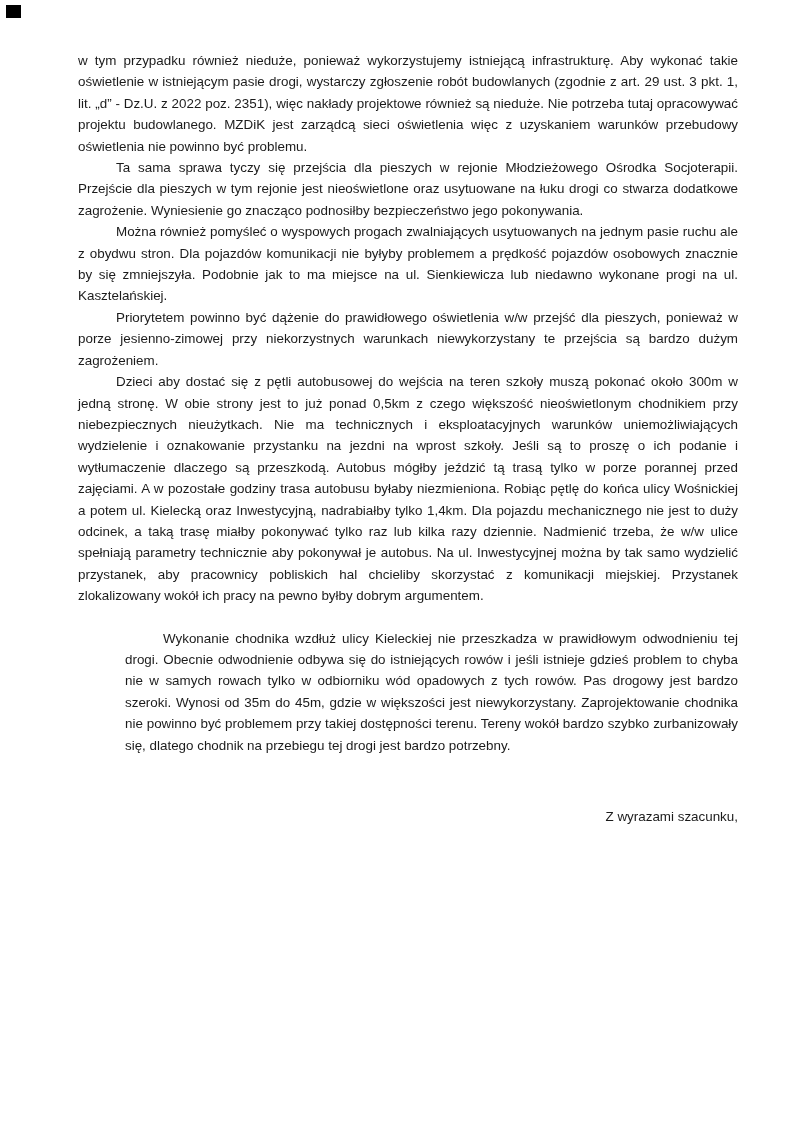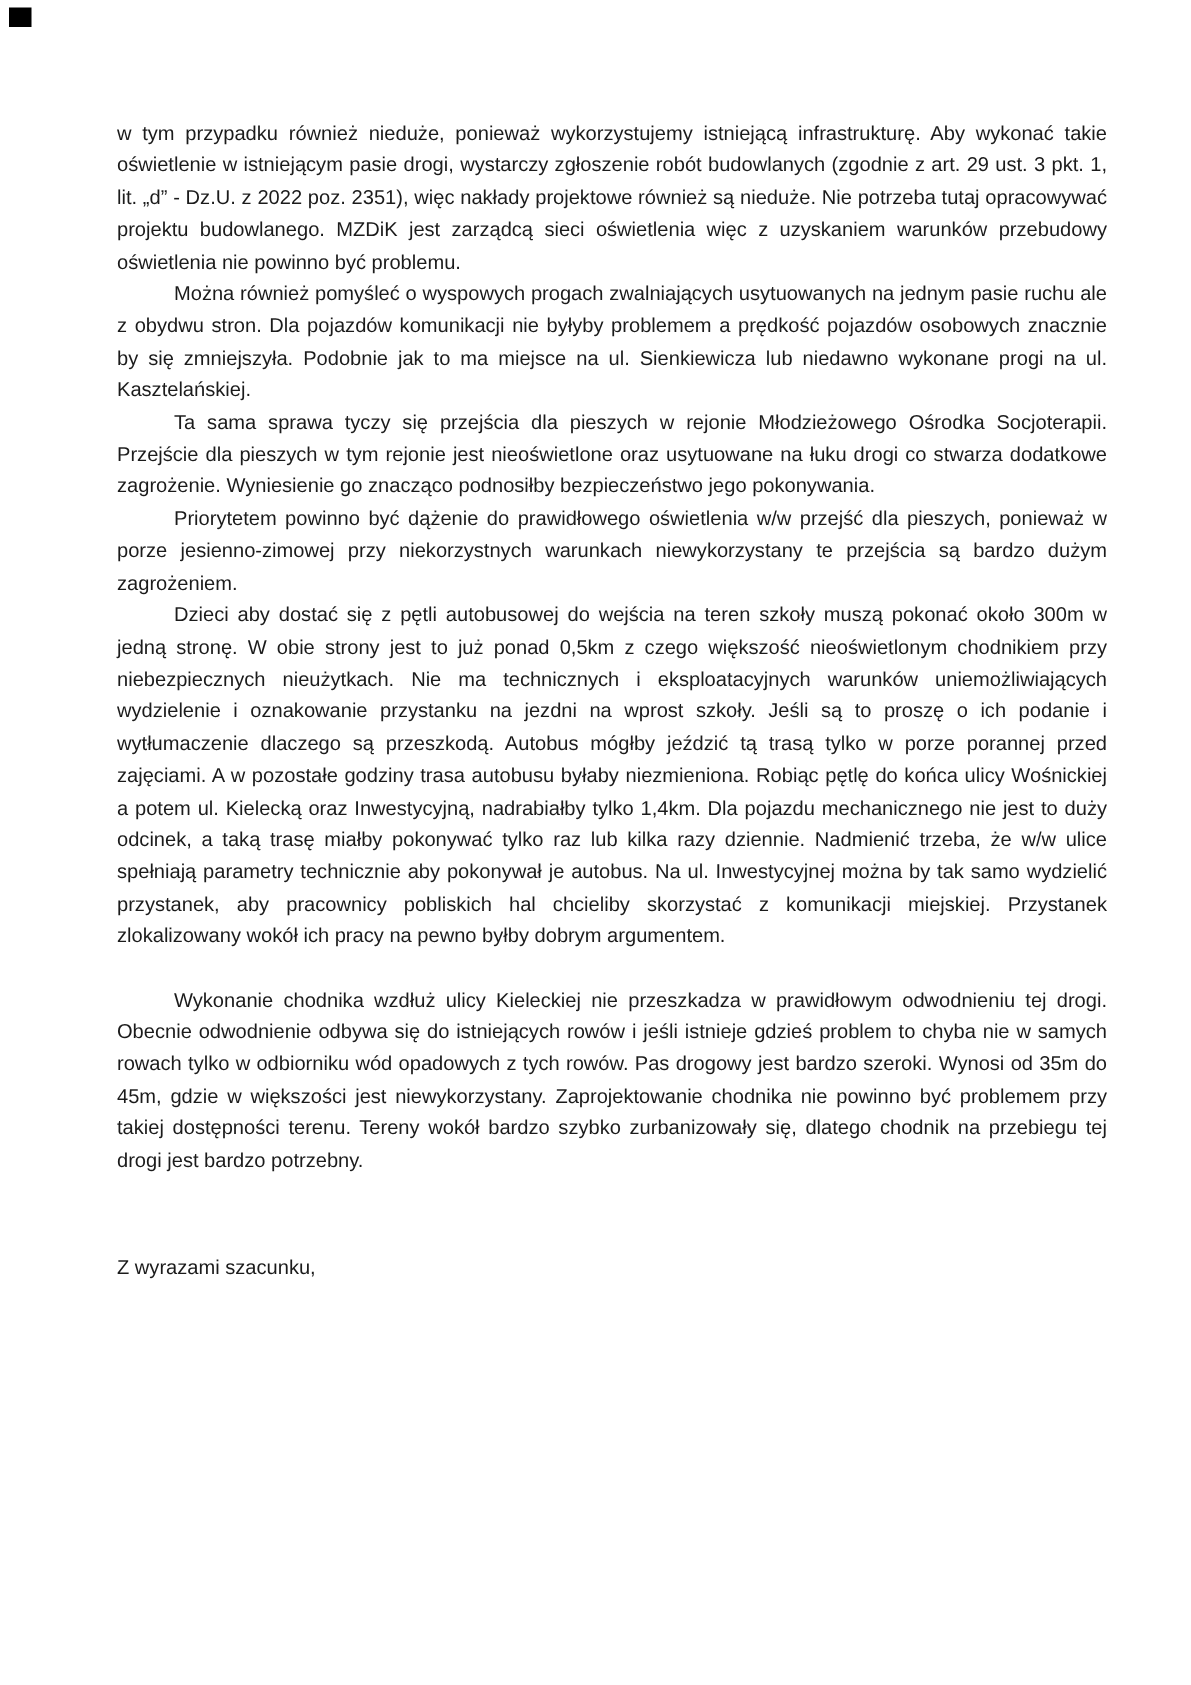--- a/index.html
+++ b/index.html
@@ -20,57 +20,58 @@
     position: absolute;
     left: 6px;
     top: 5px;
     width: 15px;
     height: 13px;
     background: #000000;
   }
   .content {
     position: absolute;
     left: 78px;
-    top: 78px;
+    top: 50px;
     width: 660px;
     font-size: 13.4px;
     line-height: 21.4px;
     text-align: justify;
   }
   .content p {
     margin: 0;
     padding: 0;
   }
   p.para.indent {
     text-indent: 38px;
   }
   p.para.gap-before {
     margin-top: 21px;
+    margin-left: 47px;
   }
   .closing {
     margin-top: 50px;
     text-align: right;
   }
   .closing p {
     margin: 0;
-    text-align: left;
+    text-align: right;
   }
 </style>
 </head>
 <body>
 
 <div class="page">
   <div class="corner-mark"></div>
 
   <div class="content">
     <p class="para">w tym przypadku również nieduże, ponieważ wykorzystujemy istniejącą infrastrukturę. Aby wykonać takie oświetlenie w istniejącym pasie drogi, wystarczy zgłoszenie robót budowlanych (zgodnie z art. 29 ust. 3 pkt. 1, lit. „d” - Dz.U. z 2022 poz. 2351), więc nakłady projektowe również są nieduże. Nie potrzeba tutaj opracowywać projektu budowlanego. MZDiK jest zarządcą sieci oświetlenia więc z uzyskaniem warunków przebudowy oświetlenia nie powinno być problemu.</p>
 
+    <p class="para indent">Ta sama sprawa tyczy się przejścia dla pieszych w rejonie Młodzieżowego Ośrodka Socjoterapii. Przejście dla pieszych w tym rejonie jest nieoświetlone oraz usytuowane na łuku drogi co stwarza dodatkowe zagrożenie. Wyniesienie go znacząco podnosiłby bezpieczeństwo jego pokonywania.</p>
+
     <p class="para indent">Można również pomyśleć o wyspowych progach zwalniających usytuowanych na jednym pasie ruchu ale z obydwu stron. Dla pojazdów komunikacji nie byłyby problemem a prędkość pojazdów osobowych znacznie by się zmniejszyła. Podobnie jak to ma miejsce na ul. Sienkiewicza lub niedawno wykonane progi na ul. Kasztelańskiej.</p>
-
-    <p class="para indent">Ta sama sprawa tyczy się przejścia dla pieszych w rejonie Młodzieżowego Ośrodka Socjoterapii. Przejście dla pieszych w tym rejonie jest nieoświetlone oraz usytuowane na łuku drogi co stwarza dodatkowe zagrożenie. Wyniesienie go znacząco podnosiłby bezpieczeństwo jego pokonywania.</p>
 
     <p class="para indent">Priorytetem powinno być dążenie do prawidłowego oświetlenia w/w przejść dla pieszych, ponieważ w porze jesienno-zimowej przy niekorzystnych warunkach niewykorzystany te przejścia są bardzo dużym zagrożeniem.</p>
 
     <p class="para indent">Dzieci aby dostać się z pętli autobusowej do wejścia na teren szkoły muszą pokonać około 300m w jedną stronę. W obie strony jest to już ponad 0,5km z czego większość nieoświetlonym chodnikiem przy niebezpiecznych nieużytkach. Nie ma technicznych i eksploatacyjnych warunków uniemożliwiających wydzielenie i oznakowanie przystanku na jezdni na wprost szkoły. Jeśli są to proszę o ich podanie i wytłumaczenie dlaczego są przeszkodą. Autobus mógłby jeździć tą trasą tylko w porze porannej przed zajęciami. A w pozostałe godziny trasa autobusu byłaby niezmieniona. Robiąc pętlę do końca ulicy Wośnickiej a potem ul. Kielecką oraz Inwestycyjną, nadrabiałby tylko 1,4km. Dla pojazdu mechanicznego nie jest to duży odcinek, a taką trasę miałby pokonywać tylko raz lub kilka razy dziennie. Nadmienić trzeba, że w/w ulice spełniają parametry technicznie aby pokonywał je autobus. Na ul. Inwestycyjnej można by tak samo wydzielić przystanek, aby pracownicy pobliskich hal chcieliby skorzystać z komunikacji miejskiej. Przystanek zlokalizowany wokół ich pracy na pewno byłby dobrym argumentem.</p>
 
     <p class="para indent gap-before">Wykonanie chodnika wzdłuż ulicy Kieleckiej nie przeszkadza w prawidłowym odwodnieniu tej drogi. Obecnie odwodnienie odbywa się do istniejących rowów i jeśli istnieje gdzieś problem to chyba nie w samych rowach tylko w odbiorniku wód opadowych z tych rowów. Pas drogowy jest bardzo szeroki. Wynosi od 35m do 45m, gdzie w większości jest niewykorzystany. Zaprojektowanie chodnika nie powinno być problemem przy takiej dostępności terenu. Tereny wokół bardzo szybko zurbanizowały się, dlatego chodnik na przebiegu tej drogi jest bardzo potrzebny.</p>
 
     <div class="closing">
       <p>Z wyrazami szacunku,</p>
     </div>

